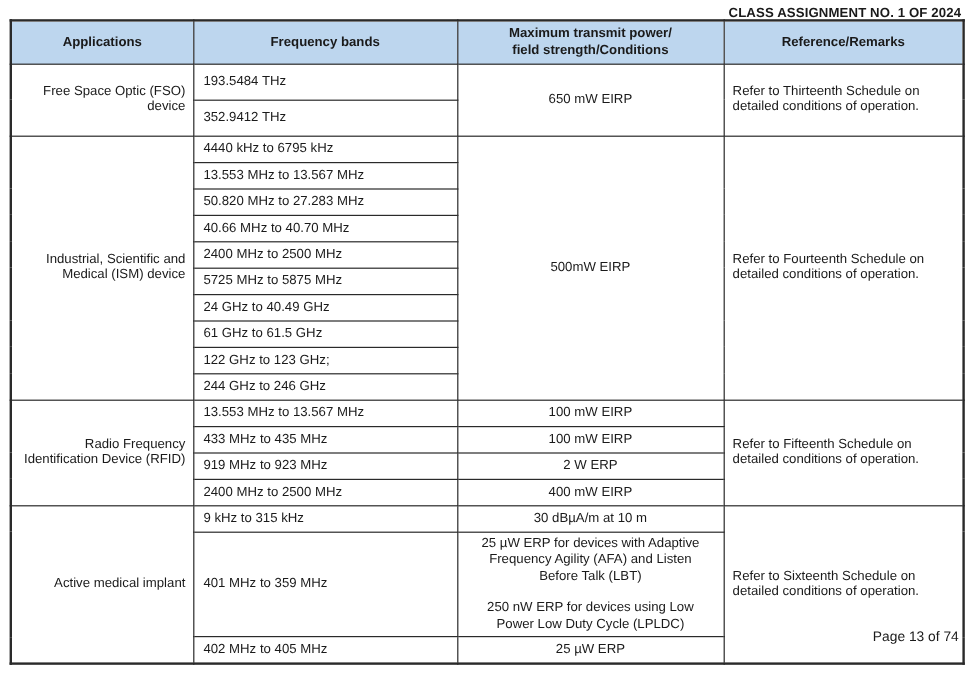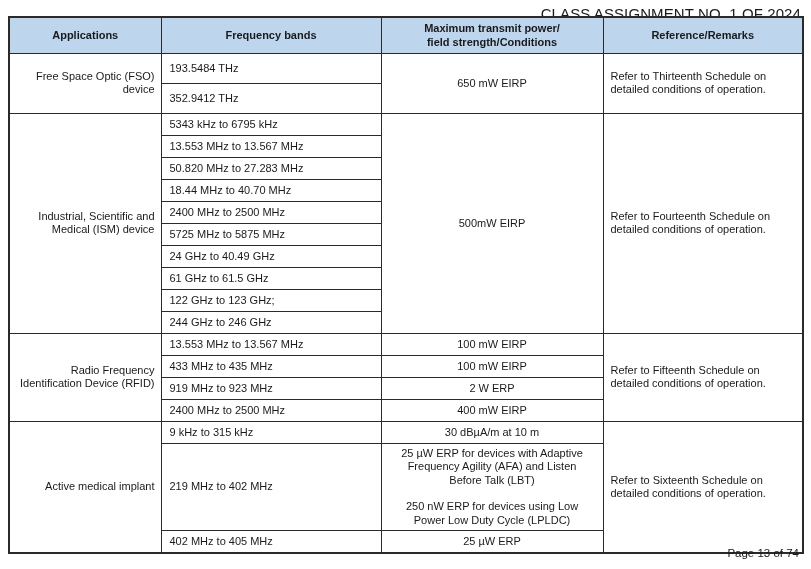--- a/index.html
+++ b/index.html
@@ -12,22 +12,22 @@
     height: 569px;
     position: relative;
     font-family: "Liberation Sans", sans-serif;
     color: #1a1a1a;
     overflow: hidden;
   }
   .doc-header {
     position: absolute;
     top: 5px;
     right: 10px;
-    font-size: 15px;
-    font-weight: 400;
+    font-size: 11px;
+    font-weight: 700;
     letter-spacing: 0.1px;
   }
   table.spectrum {
     position: absolute;
     top: 16px;
     left: 8px;
     width: 794px;
     border-collapse: collapse;
     table-layout: fixed;
     border: 2px solid #2a2a2a;
@@ -62,21 +62,21 @@
     text-align: center;
     padding: 3px 19px;
     white-space: pre-line;
   }
   td.ref {
     text-align: left;
     padding: 16px 7px;
   }
   .doc-footer {
     position: absolute;
-    top: 547px;
+    top: 525px;
     right: 12px;
     font-size: 11.5px;
     font-weight: 400;
   }
 </style>
 </head>
 <body>
 
 <div class="doc-header">CLASS ASSIGNMENT NO. 1 OF 2024</div>
 
@@ -101,32 +101,32 @@
         <td class="app" rowspan="2">Free Space Optic (FSO) device</td>
         <td class="band">193.5484 THz</td>
         <td class="power" rowspan="2">650 mW EIRP</td>
         <td class="ref" rowspan="2">Refer to Thirteenth Schedule on detailed conditions of operation.</td>
       </tr>
       <tr>
         <td class="band">352.9412 THz</td>
       </tr>
       <tr>
         <td class="app" rowspan="10">Industrial, Scientific and Medical (ISM) device</td>
-        <td class="band">5343 kHz to 6795 kHz</td>
+        <td class="band">4440 kHz to 6795 kHz</td>
         <td class="power" rowspan="10">500mW EIRP</td>
         <td class="ref" rowspan="10">Refer to Fourteenth Schedule on detailed conditions of operation.</td>
       </tr>
       <tr>
         <td class="band">13.553 MHz to 13.567 MHz</td>
       </tr>
       <tr>
         <td class="band">50.820 MHz to 27.283 MHz</td>
       </tr>
       <tr>
-        <td class="band">18.44 MHz to 40.70 MHz</td>
+        <td class="band">40.66 MHz to 40.70 MHz</td>
       </tr>
       <tr>
         <td class="band">2400 MHz to 2500 MHz</td>
       </tr>
       <tr>
         <td class="band">5725 MHz to 5875 MHz</td>
       </tr>
       <tr>
         <td class="band">24 GHz to 40.49 GHz</td>
       </tr>
@@ -157,21 +157,21 @@
         <td class="band">2400 MHz to 2500 MHz</td>
         <td class="power">400 mW EIRP</td>
       </tr>
       <tr>
         <td class="app" rowspan="3">Active medical implant</td>
         <td class="band">9 kHz to 315 kHz</td>
         <td class="power">30 dBµA/m at 10 m</td>
         <td class="ref" rowspan="3">Refer to Sixteenth Schedule on detailed conditions of operation.</td>
       </tr>
       <tr>
-        <td class="band">219 MHz to 402 MHz</td>
+        <td class="band">401 MHz to 359 MHz</td>
         <td class="power">25 µW ERP for devices with Adaptive Frequency Agility (AFA) and Listen Before Talk (LBT)
 
 250 nW ERP for devices using Low Power Low Duty Cycle (LPLDC)</td>
       </tr>
       <tr>
         <td class="band">402 MHz to 405 MHz</td>
         <td class="power">25 µW ERP</td>
       </tr>
     </tbody>
 </table>

